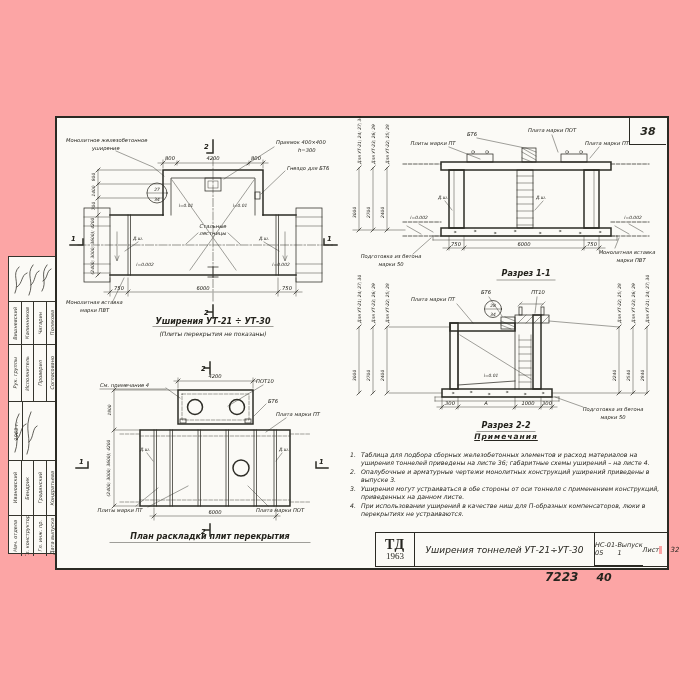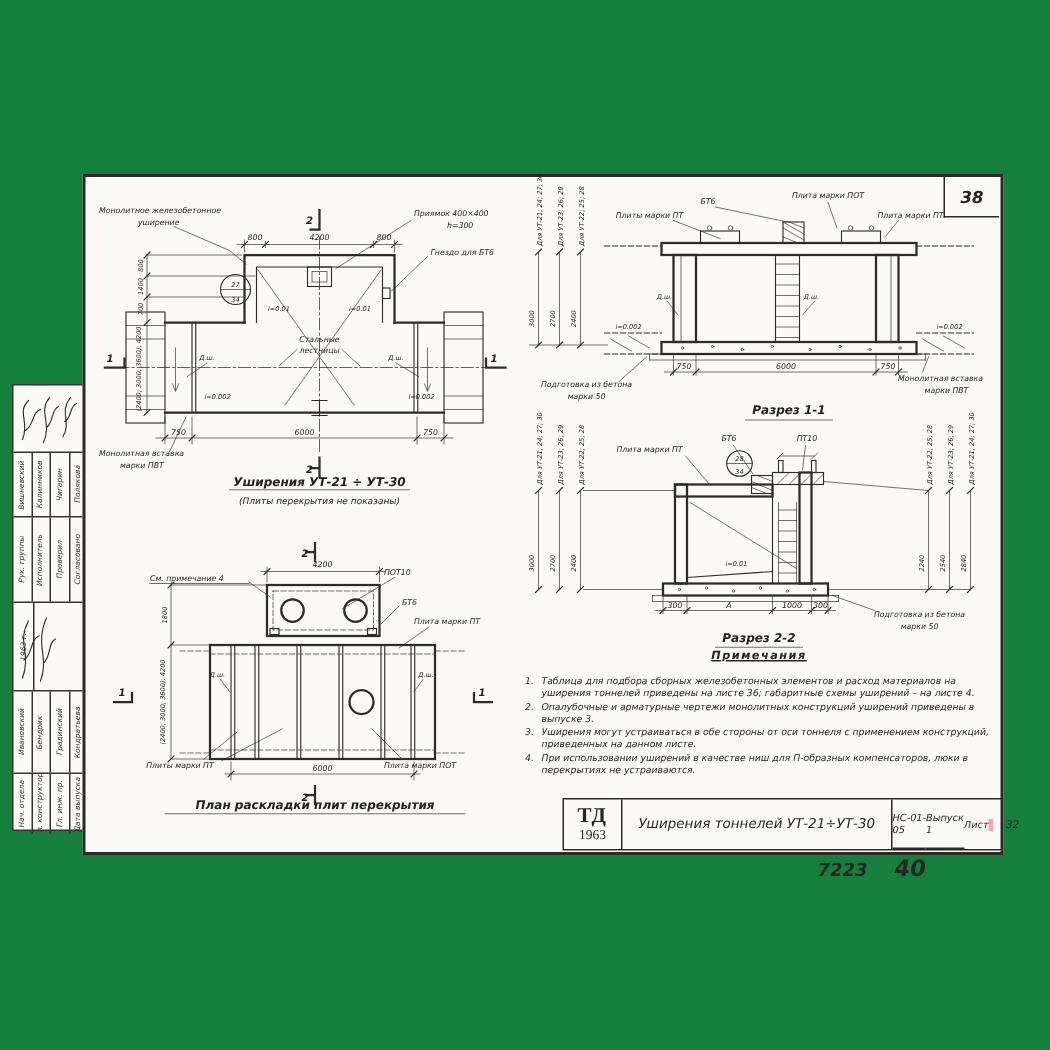--- a/index.html
+++ b/index.html
@@ -1,26 +1,26 @@
 <!DOCTYPE html>
 <html><head>
 <meta charset="utf-8">
 <style>
   html,body{margin:0;padding:0;}
   body{width:700px;height:700px;background:#f3f2ee;position:relative;overflow:hidden;
        font-family:"DejaVu Sans",sans-serif;color:#26251f;}
-  .sheet{position:absolute;left:0;top:0;width:700px;height:700px;background:#15803d;}
+  .sheet{position:absolute;left:0;top:0;width:700px;height:700px;background:#fca5a5;}
   .frame{position:absolute;left:55px;top:116px;width:610px;height:450px;
          border:2.2px solid #2b2a24;background:#fbfaf6;}
   .corner-box{position:absolute;left:572px;top:0px;width:36px;height:26px;
               border-left:1.6px solid #2b2a24;border-bottom:1.6px solid #2b2a24;
               display:flex;align-items:center;justify-content:center;
               font:italic bold 11px "DejaVu Sans",sans-serif;}
   .footer-num{position:absolute;left:545px;top:570px;font:italic bold 12px "DejaVu Sans",sans-serif;}
-  .footer-num .n2{font-size:15px;margin-left:18px;}
+  .footer-num .n2{font-size:11px;margin-left:18px;}
   
   .stamp{position:absolute;left:8px;top:256px;width:49px;height:296px;
          border:1px solid #35342d;display:flex;flex-direction:column;background:#fbfaf6;}
   .sg{display:flex;flex:none;border-bottom:1px solid #35342d;}
   .sg:last-child{border-bottom:none;}
   .vcell{flex:1;border-right:1px solid #35342d;display:flex;align-items:center;
          justify-content:center;overflow:hidden;}
   .vcell:last-child{border-right:none;}
   .vtxt{writing-mode:vertical-rl;transform:rotate(180deg);
         font:italic 5px "DejaVu Sans",sans-serif;white-space:nowrap;color:#33322b;}

